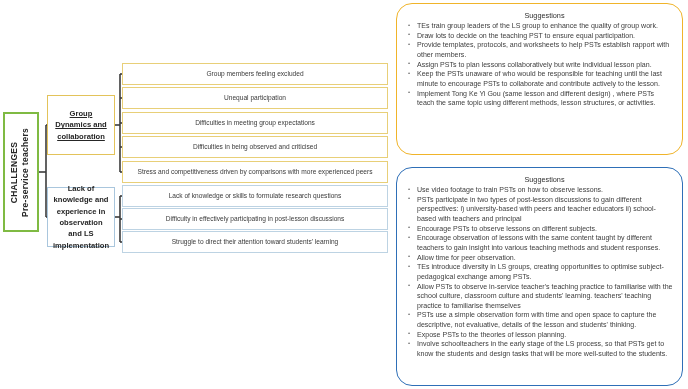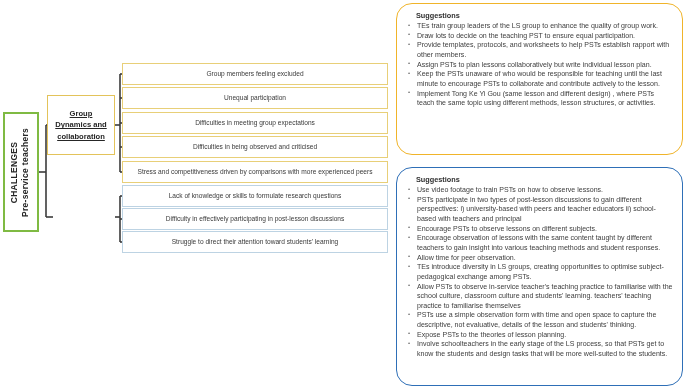--- a/index.html
+++ b/index.html
@@ -118,23 +118,24 @@
     width: 287px; height: 152px;
     border: 1.6px solid #f0b42a;
   }
   .sugg-bottom {
     left: 396px; top: 167px;
     width: 287px; height: 219px;
     border: 1.6px solid #2e6fb7;
   }
   .sugg-title {
     font-size: 7.3px;
-    font-weight: bold;
+    font-weight: normal;
     color: #2f2f2f;
     margin: 0 0 1px 10px;
+    text-align: center;
   }
   .sugg-list {
     list-style: none;
     margin: 0;
     padding: 0;
   }
   .sugg-list li {
     position: relative;
     padding-left: 11px;
     font-size: 7.05px;
@@ -182,20 +183,23 @@
     <div class="root-text">
       <span class="l1">CHALLENGES</span>
       <span class="l2">Pre-service teachers</span>
     </div>
   </div>
 
   <div class="cat-node cat-gd">
     <span>Group Dynamics and collaboration</span>
   </div>
 
+  <div class="cat-node cat-lk">
+    <span>Lack of knowledge and experience in observation and LS implementation</span>
+  </div>
 
   <div class="leaf yellow" style="top:63px">
     <span>Group members feeling excluded</span>
   </div>
   <div class="leaf yellow" style="top:87px">
     <span>Unequal participation</span>
   </div>
   <div class="leaf yellow" style="top:112px">
     <span>Difficulties in meeting group expectations</span>
   </div>

